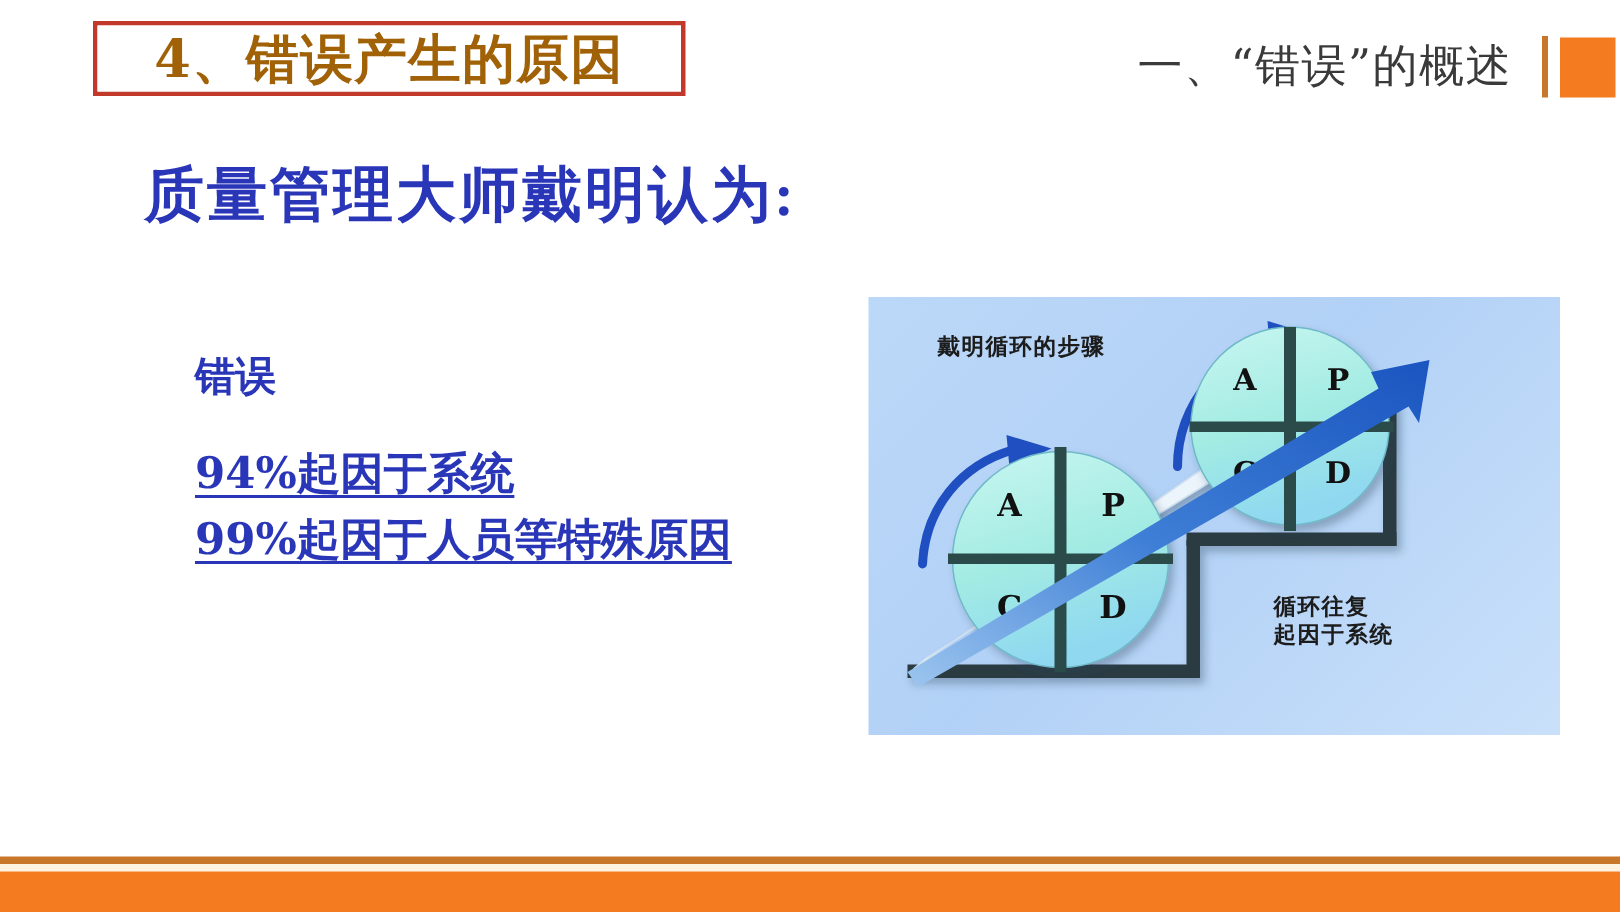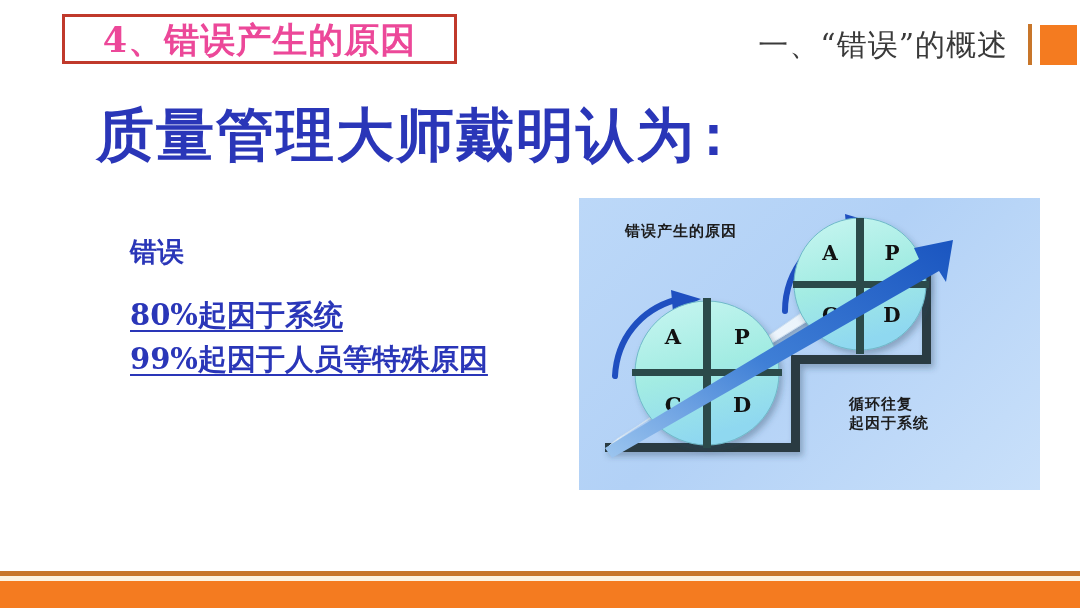--- a/index.html
+++ b/index.html
@@ -36,21 +36,21 @@
     border: 1px solid #ffffff;
     box-sizing: border-box;
     display: flex;
     align-items: center;
     justify-content: center;
   }
   .section-badge-label {
     font-family: "DejaVu Serif", "Liberation Serif", serif;
     font-size: 35px;
     font-weight: 700;
-    color: #ec4899;
+    color: #a16207;
     letter-spacing: 1px;
     white-space: nowrap;
     line-height: 1;
   }
 
   .header-right {
     position: absolute;
     right: 72px;
     top: 22px;
     display: flex;
@@ -81,22 +81,22 @@
     width: 37px;
     height: 40px;
     background: #f47b20;
   }
 
   
   .main-title {
     position: absolute;
     left: 96px;
     top: 108px;
-    font-family: Liberation Mono, monospace;
-    font-size: 58px;
+    font-family: Liberation Serif, serif;
+    font-size: 40px;
     font-weight: 700;
     color: #2a36b8;
     letter-spacing: 2px;
     white-space: nowrap;
     line-height: 1.1;
   }
 
   
   .body-block {
     position: absolute;
@@ -202,21 +202,21 @@
   <div class="header-right">
     <span class="header-right-label">一、“错误”的概述</span>
   </div>
   <div class="header-tick"></div>
   <div class="header-square"></div>
 
   <div class="main-title">质量管理大师戴明认为:</div>
 
   <div class="body-block">
     <div class="body-line plain">错误</div>
-    <div class="body-line linked">80%起因于系统</div>
+    <div class="body-line linked">94%起因于系统</div>
     <div class="body-line linked">99%起因于人员等特殊原因</div>
   </div>
 
   <div class="diagram">
 
     <svg width="461" height="292" viewBox="0 0 461 292">
       <defs>
         <linearGradient id="wheelGrad" x1="0" y1="0" x2="0.3" y2="1">
           <stop offset="0%" stop-color="#c9f6f1"></stop>
           <stop offset="55%" stop-color="#a3ece3"></stop>
@@ -280,21 +280,21 @@
         <text class="quad-letter small" x="313" y="62" text-anchor="middle">P</text>
         <text class="quad-letter small" x="251" y="124" text-anchor="middle">C</text>
         <text class="quad-letter small" x="313" y="124" text-anchor="middle">D</text>
       </g>
 
       <g>
         <polygon points="26,250 340,61 335,50 374,42 367,84 360,73 33,260" fill="url(#bigArrowGrad)"></polygon>
       </g>
     </svg>
 
-    <div class="diagram-caption cap-steps">错误产生的原因</div>
+    <div class="diagram-caption cap-steps">戴明循环的步骤</div>
 
     <div class="diagram-caption cap-loop">
       <div>循环往复</div>
       <div>起因于系统</div>
     </div>
   </div>
 
   <div class="footer-thin"></div>
   <div class="footer-gap"></div>
   <div class="footer-bar"></div>

